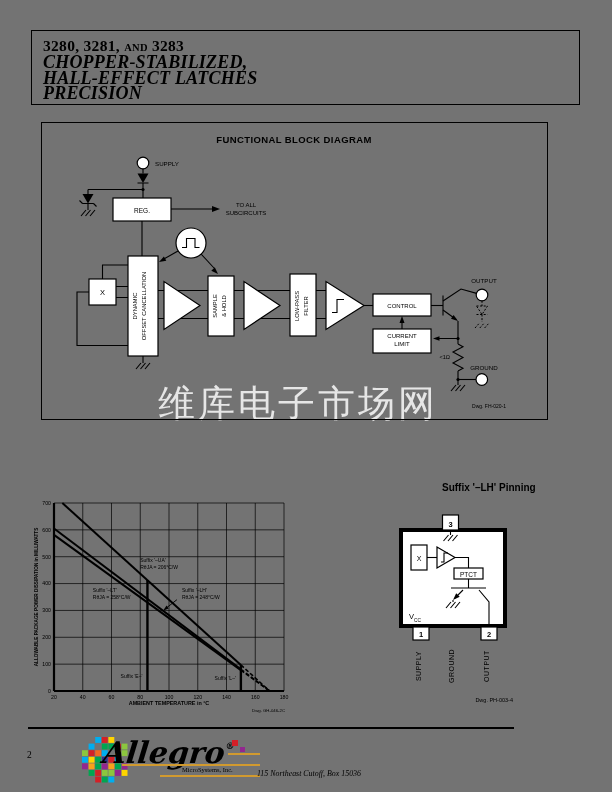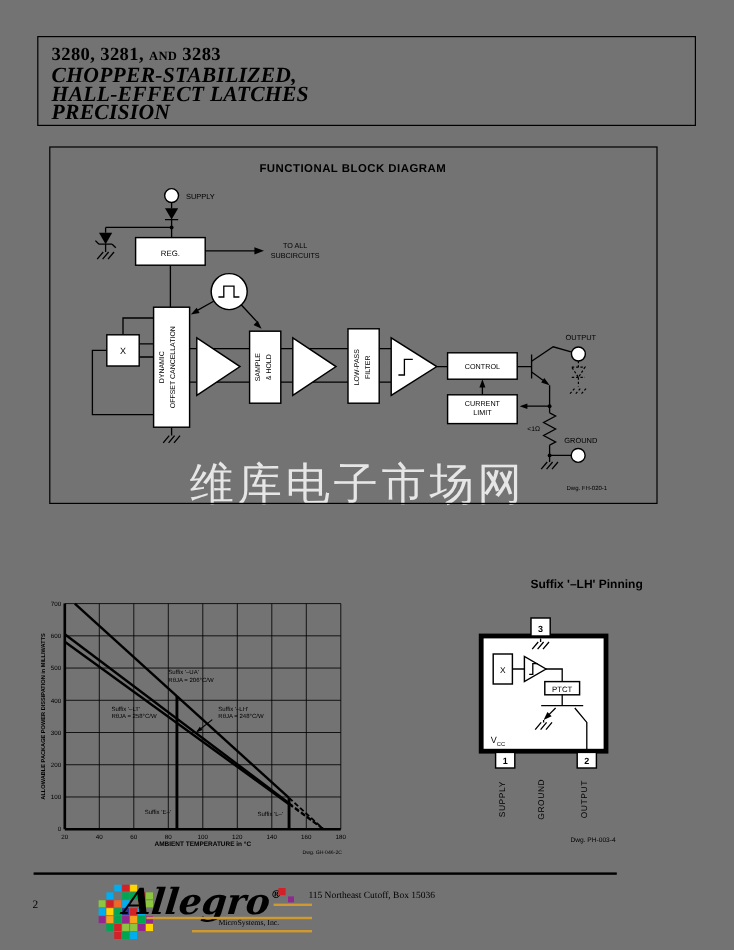--- a/index.html
+++ b/index.html
@@ -30,21 +30,21 @@
   
   .foot-rule{left:28px;top:727px;width:486px;height:2.4px;background:#000;}
   .page-num{left:27px;top:750px;font-size:9.5px;font-family:"Liberation Serif",serif;}
   .logo-wrap{left:82px;top:735px;width:180px;height:52px;}
   .logo-script{position:absolute;left:21px;top:0px;font-family:"DejaVu Serif",serif;
                font-style:italic;font-weight:bold;font-size:30px;transform:skewX(-6deg);white-space:nowrap;}
   .logo-reg{font-size:9px;vertical-align:14px;font-style:normal;}
   .logo-sub{position:absolute;left:100px;top:31px;font-size:6.5px;font-family:"Liberation Serif",serif;}
   .gold{position:absolute;height:1.6px;}
   .sq{position:absolute;}
-  .addr{left:257px;top:740px;font-size:7.9px;line-height:12.5px;font-family:"Liberation Serif",serif;}
+  .addr{left:257px;top:768px;font-size:7.9px;line-height:12.5px;font-family:"Liberation Serif",serif;font-style:italic;}
 </style>
 </head>
 <body>
 
 <div class="page">
 
   <div class="abs hdr-box">
     <div class="hdr-models">
       <span>3280, 3281,</span>
       <span class="hdr-and">AND</span>

